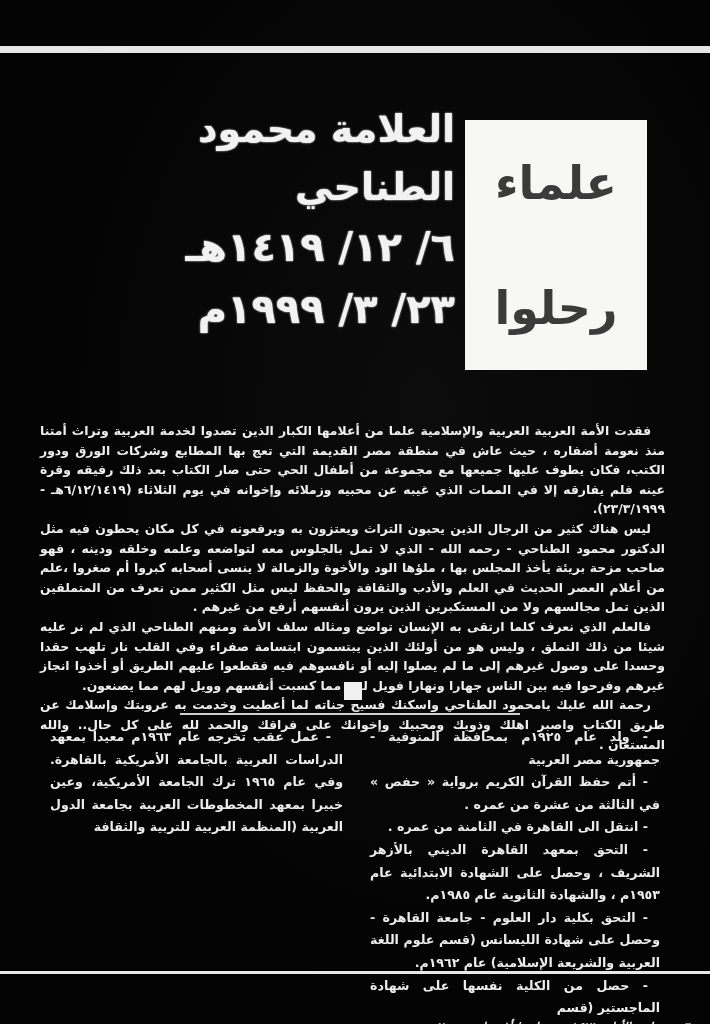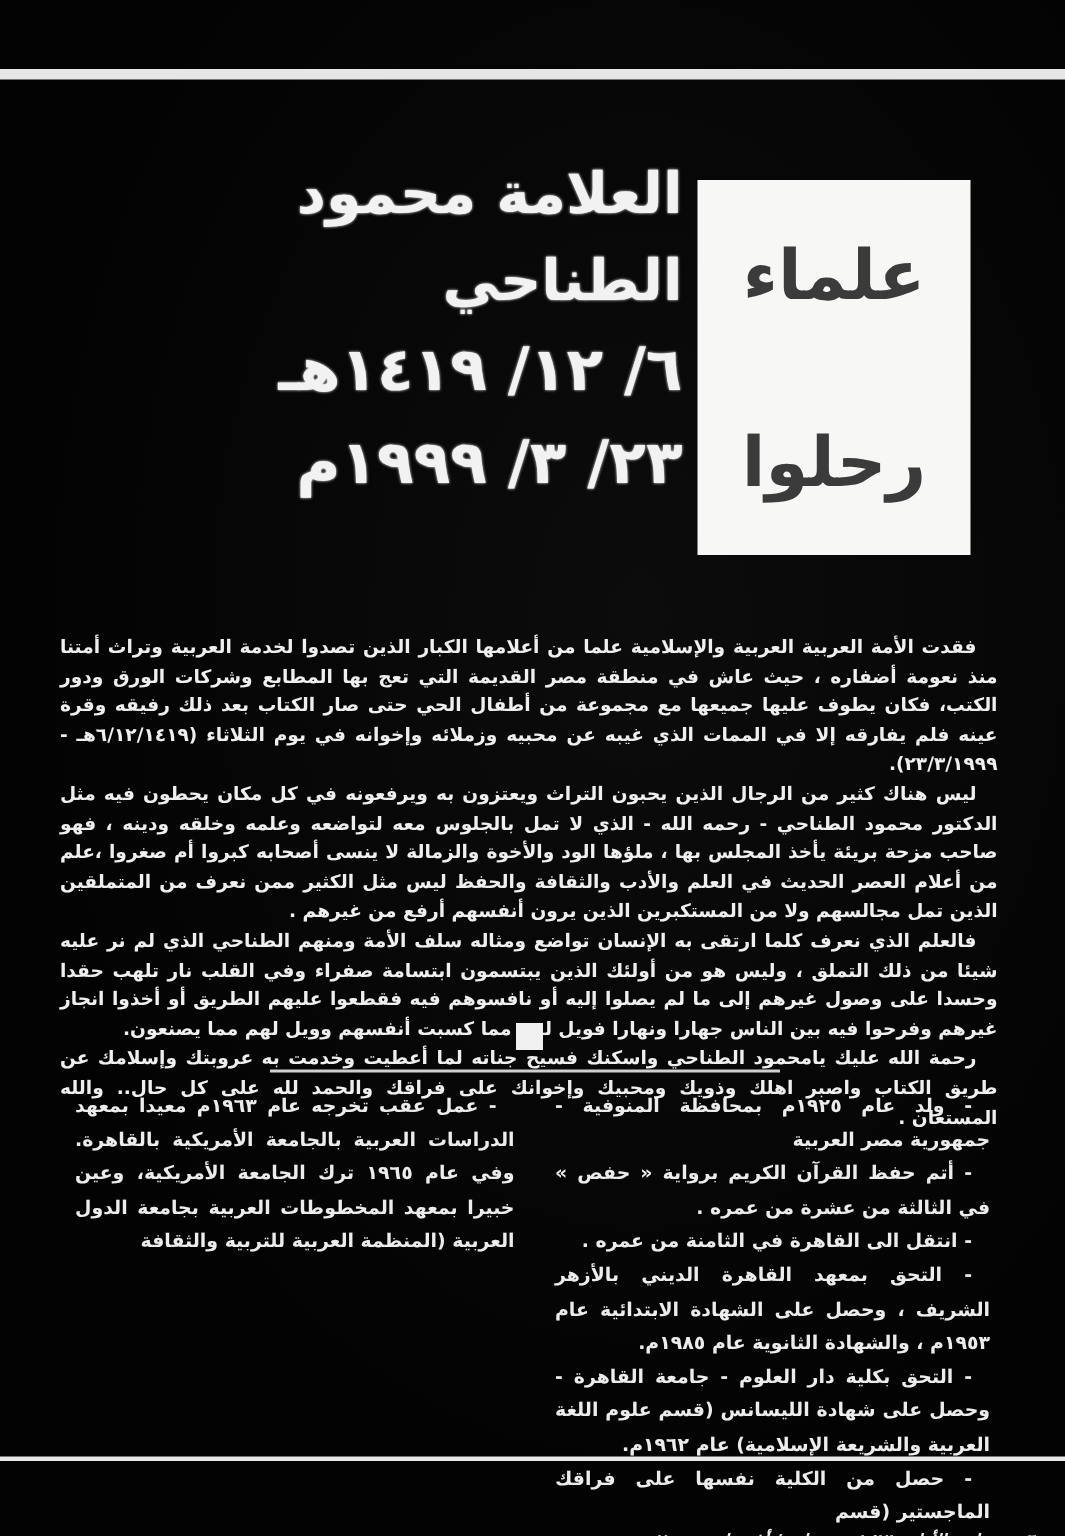--- a/index.html
+++ b/index.html
@@ -66,21 +66,21 @@
     <span class="sq"></span>
   </div>
   <div class="section-underline"></div>
 
   <div class="col col-right">
     <p>- ولد عام ١٩٢٥م بمحافظة المنوفية - جمهورية مصر العربية</p>
     <p>- أتم حفظ القرآن الكريم برواية « حفص » في الثالثة من عشرة من عمره .</p>
     <p>- انتقل الى القاهرة في الثامنة من عمره .</p>
     <p>- التحق بمعهد القاهرة الديني بالأزهر الشريف ، وحصل على الشهادة الابتدائية عام ١٩٥٣م ، والشهادة الثانوية عام ١٩٨٥م.</p>
     <p>- التحق بكلية دار العلوم - جامعة القاهرة - وحصل على شهادة الليسانس (قسم علوم اللغة العربية والشريعة الإسلامية) عام ١٩٦٢م.</p>
-    <p>- حصل من الكلية نفسها على فراقك الماجستير (قسم</p>
+    <p>- حصل من الكلية نفسها على شهادة الماجستير (قسم</p>
   </div>
 
   <div class="col col-left">
     <p>- عمل عقب تخرجه عام ١٩٦٣م معيدا بمعهد الدراسات العربية بالجامعة الأمريكية بالقاهرة. وفي عام ١٩٦٥ ترك الجامعة الأمريكية، وعين خبيرا بمعهد المخطوطات العربية بجامعة الدول العربية (المنظمة العربية للتربية والثقافة</p>
   </div>
 
   <div class="bottom-rule"></div>
 
   <div class="footer">
     <span class="pnum">٦</span><span>جمادى الأولى ١٤٢١هـ - يوليو / أغسطس ٢٠٠٠ م</span>

